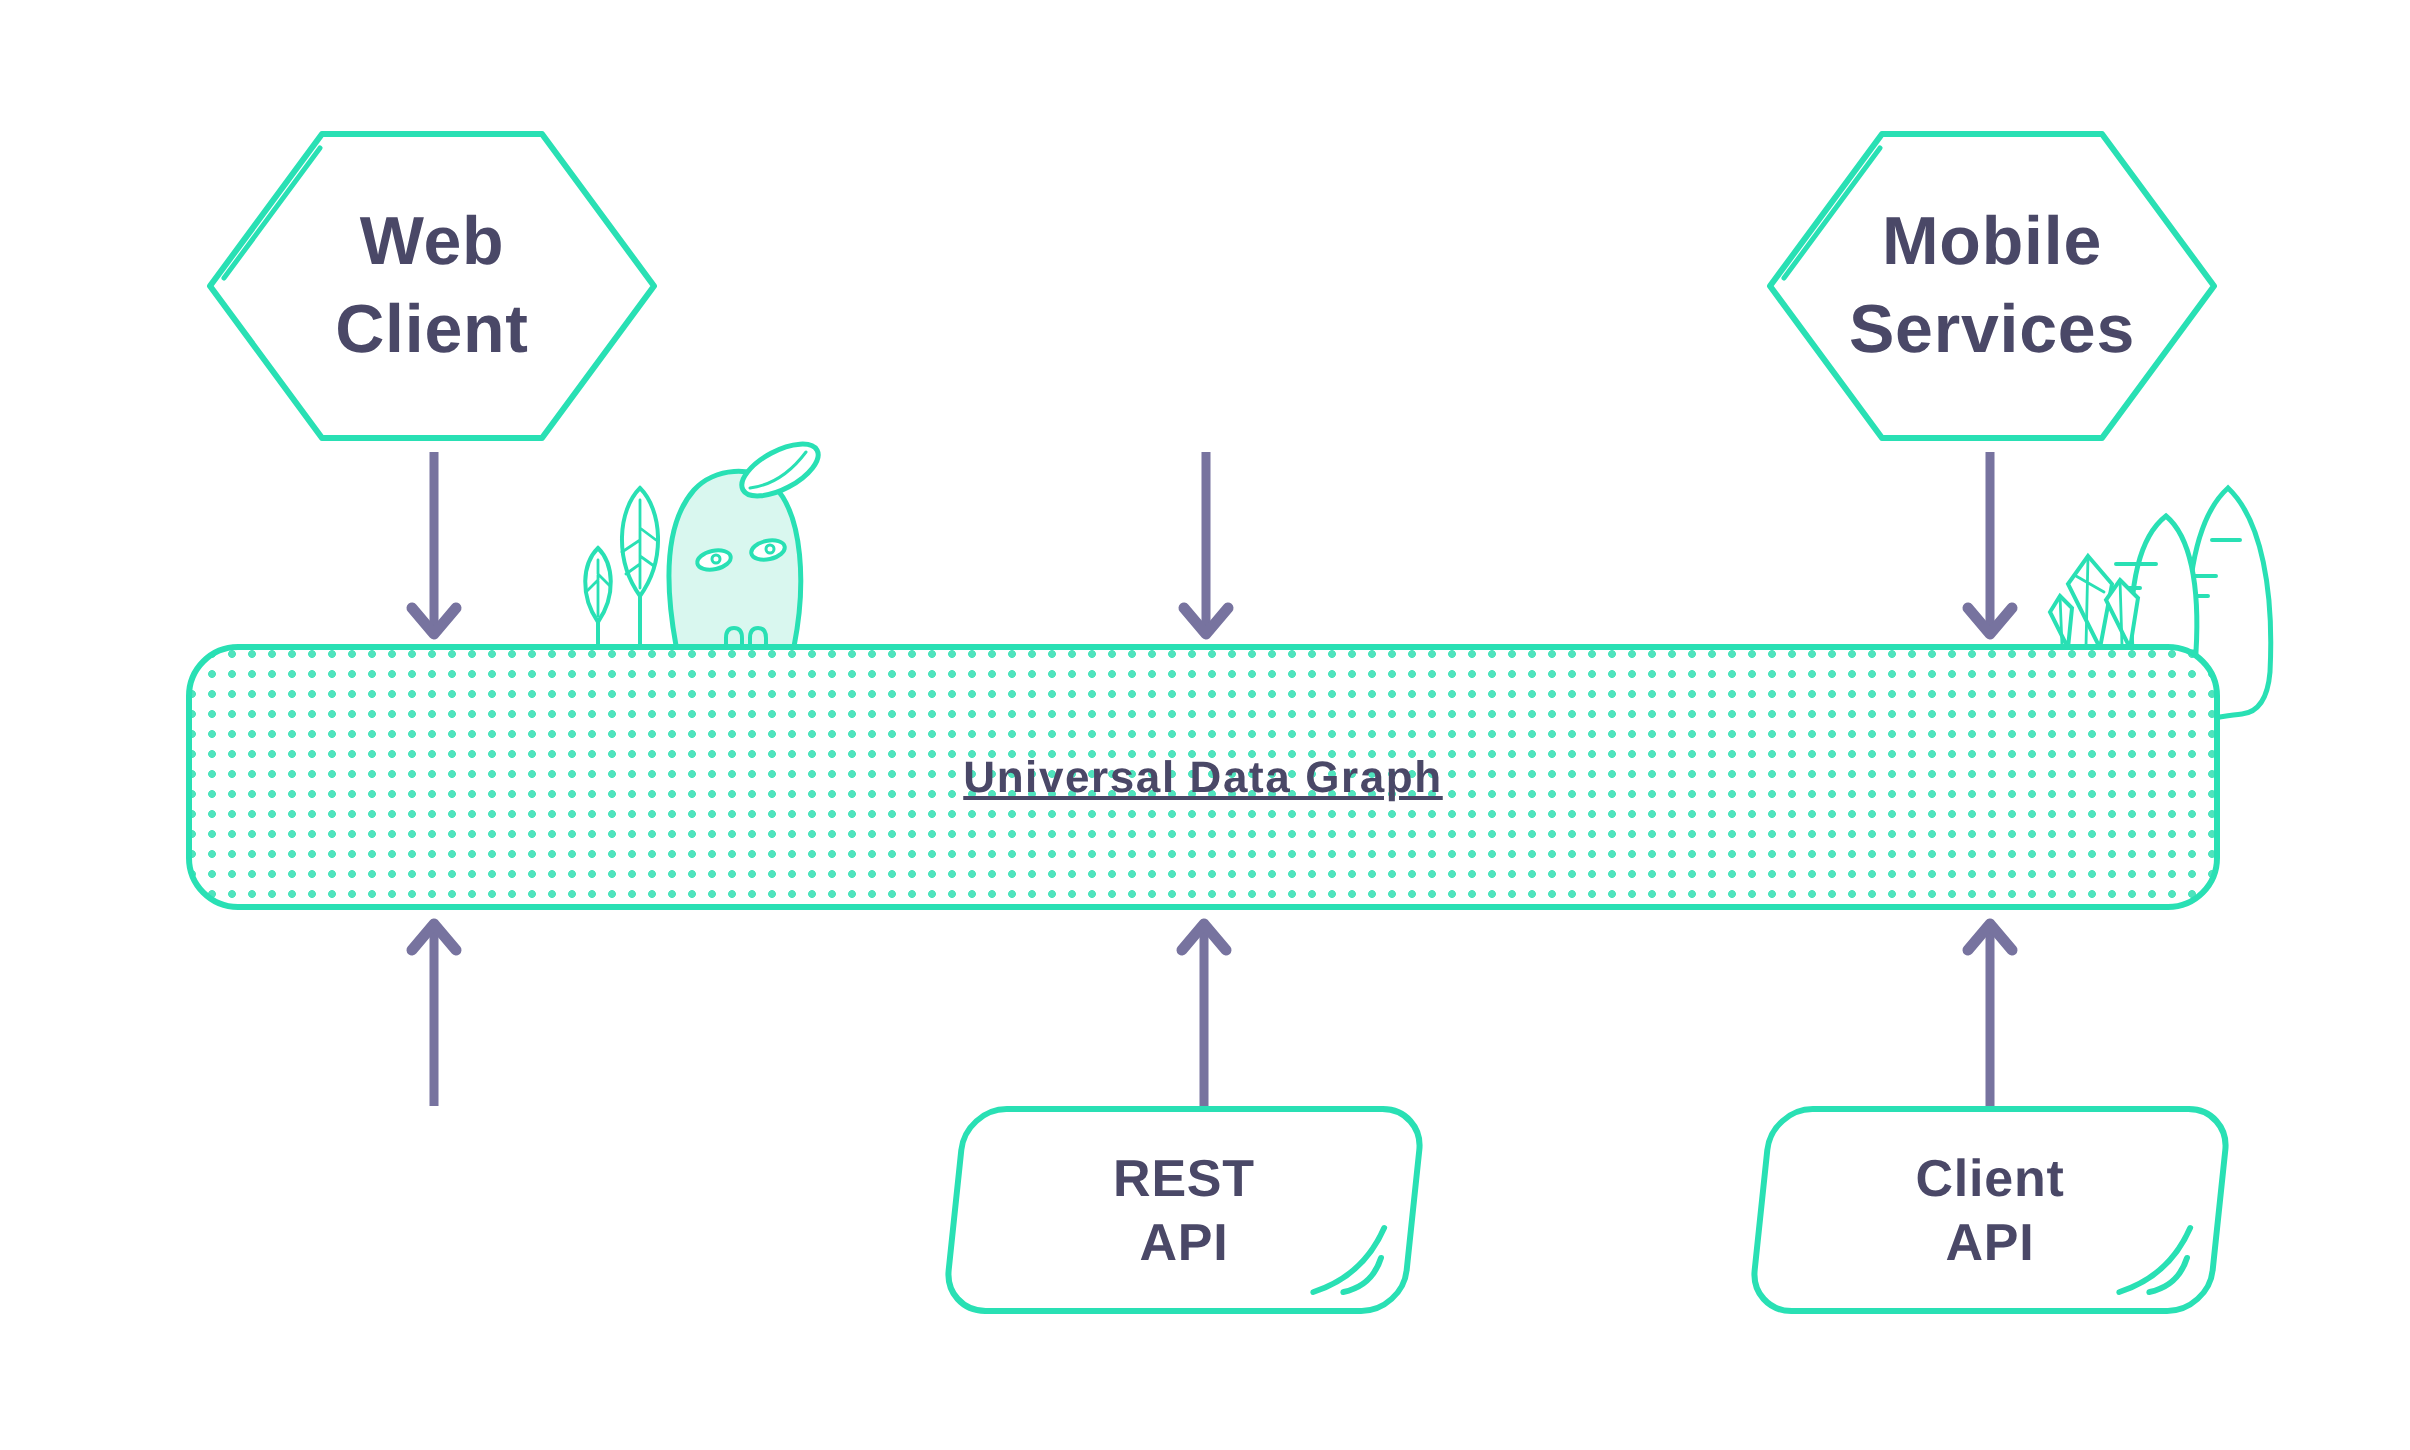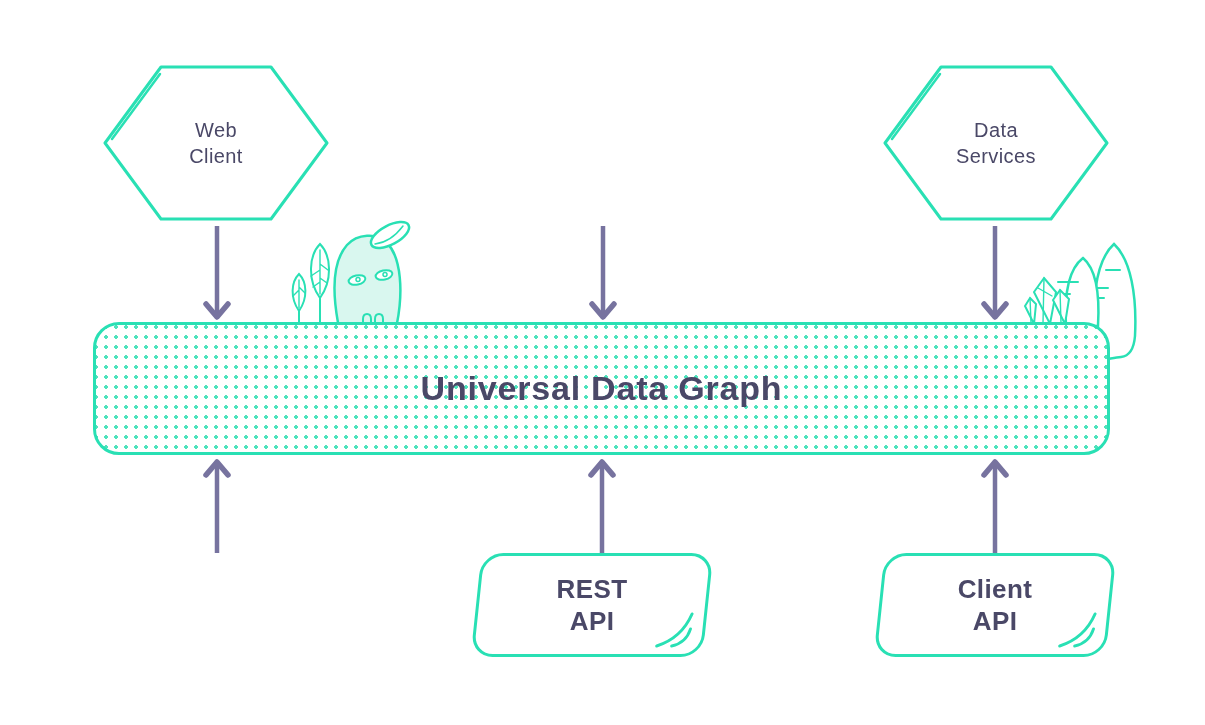--- a/index.html
+++ b/index.html
@@ -8,36 +8,36 @@
   *{margin:0;padding:0;box-sizing:border-box;}
   html,body{background:var(--bg);}
   body{font-family:"Liberation Sans","DejaVu Sans",sans-serif;}
   .canvas{position:relative;width:1205px;height:725px;background:var(--bg);overflow:hidden;}
 
   
   .hex-node{position:absolute;width:228px;height:160px;}
   .hex-node svg{position:absolute;left:0;top:0;}
   .hex-label{position:absolute;left:0;top:0;width:100%;height:100%;
     display:flex;align-items:center;justify-content:center;text-align:center;
-    white-space:pre-line;color:var(--ink);font-size:20px;font-weight:400;
+    white-space:pre-line;color:var(--ink);font-size:34px;font-weight:700;
     line-height:1.3;letter-spacing:.4px;}
 
   
   .arrow{position:absolute;width:30px;height:96px;}
   .arrow .shaft{stroke:var(--arrow);stroke-width:4.5;}
   .arrow .head{stroke:var(--arrow);stroke-width:5.5;fill:none;stroke-linecap:round;stroke-linejoin:round;}
 
   
   .udg-bar{position:absolute;left:93px;top:322px;width:1017px;height:133px;
     border:3px solid var(--teal);border-radius:26px;
     background-color:#fff;
     background-image:radial-gradient(circle, var(--dot) 1.8px, rgba(0,0,0,0) 2.1px);
     background-size:10px 10px;background-position:5px 7px;
     display:flex;align-items:center;justify-content:center;}
-  .udg-title{color:var(--ink);font-size:34px;font-weight:700;letter-spacing:.8px;white-space:pre-line;}
+  .udg-title{color:var(--ink);font-size:22px;font-weight:700;letter-spacing:.8px;white-space:pre-line;text-decoration:underline;}
 
   
   .source-node{position:absolute;width:232px;height:104px;}
   .source-shape{position:absolute;left:0;top:0;width:100%;height:100%;
     border:3px solid var(--teal);border-radius:22px;transform:skewX(-6deg);background:#fff;}
   .source-label{position:absolute;left:0;top:0;width:100%;height:100%;
     display:flex;align-items:center;justify-content:center;text-align:center;
     white-space:pre-line;color:var(--ink);font-size:26px;font-weight:700;
     line-height:1.25;letter-spacing:.4px;}
   .corner-arc{position:absolute;right:9px;bottom:5px;}
@@ -111,21 +111,21 @@
     <div class="hex-label">Web
 Client</div>
   </div>
 
 
   <div class="hex-node" style="left:882px;top:63px;">
     <svg width="228" height="160" viewBox="0 0 228 160">
       <polygon class="hex-shape" points="3,80 59,4 169,4 225,80 169,156 59,156"></polygon>
       <line class="hex-accent" x1="58" y1="11" x2="10" y2="76"></line>
     </svg>
-    <div class="hex-label">Data
+    <div class="hex-label">Mobile
 Services</div>
   </div>
 
   <svg class="arrow" style="left:202px;top:226px;" viewBox="0 0 30 96">
     <line class="shaft" x1="15" y1="0" x2="15" y2="87"></line>
       <polyline class="head" points="4,78 15,91 26,78"></polyline>
   </svg>
   <svg class="arrow" style="left:588px;top:226px;" viewBox="0 0 30 96">
     <line class="shaft" x1="15" y1="0" x2="15" y2="87"></line>
       <polyline class="head" points="4,78 15,91 26,78"></polyline>

